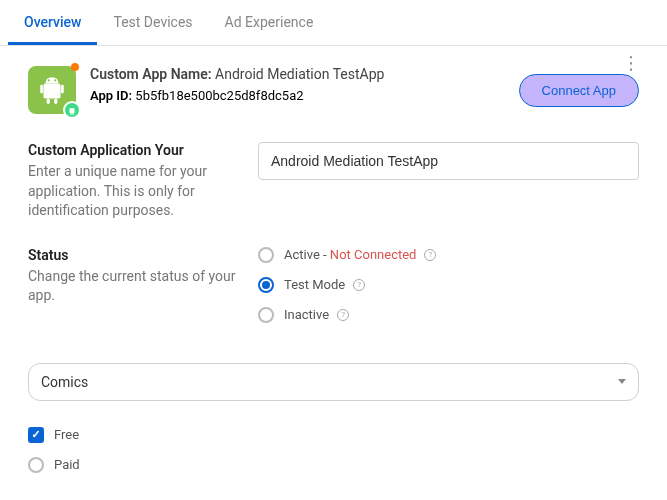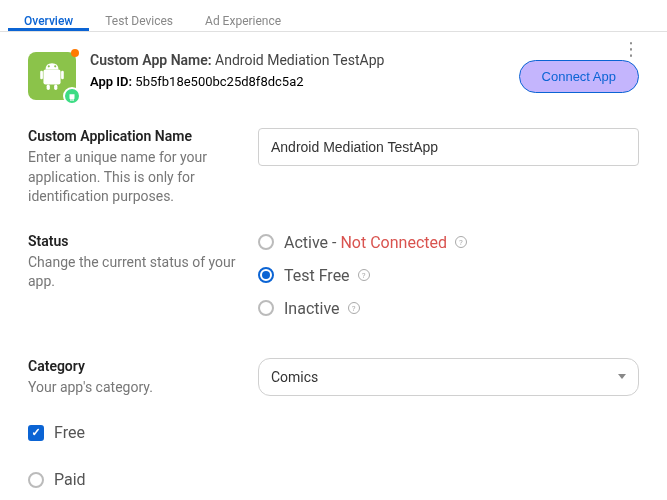--- a/index.html
+++ b/index.html
@@ -11,24 +11,24 @@
       overflow: hidden;
       color: #333;
       font-size: 13px;
     }
     .tabs {
       display: flex;
       border-bottom: 1px solid #e0e0e0;
       padding: 0 8px;
     }
     .tab {
-      padding: 14px 16px 0;
+      padding: 14px 16px 12px;
       cursor: pointer;
       color: #888;
-      font-size: 12px;
+      font-size: 14px;
     }
     .tab.active {
       color: #0b64d4;
       font-weight: 500;
       border-bottom: 3px solid #0b64d4;
     }
     .content {
       padding: 20px 28px;
     }
     .app-header {
@@ -159,21 +159,21 @@
     }
     .radio-circle.selected::after {
       content: "";
       width: 8px;
       height: 8px;
       border-radius: 50%;
       background: #0b64d4;
     }
     .radio-label {
       color: #555;
-      font-size: 16px;
+      font-size: 13px;
     }
     .status-nc { color: #d9534f; }
     .help-icon {
       width: 12px;
       height: 12px;
       border: 1px solid #aaa;
       border-radius: 50%;
       display: inline-flex;
       align-items: center;
       justify-content: center;
@@ -195,21 +195,21 @@
     }
     .chevron {
       width: 0; height: 0;
       border-left: 4px solid transparent;
       border-right: 4px solid transparent;
       border-top: 5px solid #888;
     }
     .checkbox-row {
       display: flex;
       align-items: center;
-      margin-bottom: 28px;
+      margin-bottom: 14px;
     }
     .checkbox {
       width: 16px;
       height: 16px;
       border-radius: 3px;
       border: 2px solid #bbb;
       margin-right: 10px;
       display: flex;
       align-items: center;
       justify-content: center;
@@ -264,21 +264,21 @@
       <div class="app-id-line">
         <span class="label">App ID:</span>
         <span>5b5fb18e500bc25d8f8dc5a2</span>
       </div>
     </div>
     <button class="connect-btn">Connect App</button>
   </div>
 
   <div class="section">
     <div class="section-left">
-      <div class="title">Custom Application Name</div>
+      <div class="title">Custom Application Your</div>
       <div class="desc">Enter a unique name for your application. This is only for identification purposes.</div>
     </div>
     <div class="section-right">
       <input class="text-input" type="text" value="Android Mediation TestApp" style="">
     </div>
   </div>
 
   <div class="section">
     <div class="section-left">
       <div class="title">Status</div>
@@ -287,36 +287,32 @@
     <div class="section-right">
       <div class="radio-row">
         <span class="radio-circle"></span>
         <span class="radio-label">
           <span>Active - </span><span class="status-nc">Not Connected</span>
         </span>
         <span class="help-icon">?</span>
       </div>
       <div class="radio-row">
         <span class="radio-circle selected"></span>
-        <span class="radio-label">Test Free</span>
+        <span class="radio-label">Test Mode</span>
         <span class="help-icon">?</span>
       </div>
       <div class="radio-row">
         <span class="radio-circle"></span>
         <span class="radio-label">Inactive</span>
         <span class="help-icon">?</span>
       </div>
     </div>
   </div>
 
   <div class="section">
-    <div class="section-left">
-      <div class="title">Category</div>
-      <div class="desc">Your app's category.</div>
-    </div>
     <div class="section-right">
       <div class="select">
         <span>Comics</span>
         <span class="chevron"></span>
       </div>
     </div>
   </div>
 
   <div class="section">
     <div class="section-right">

